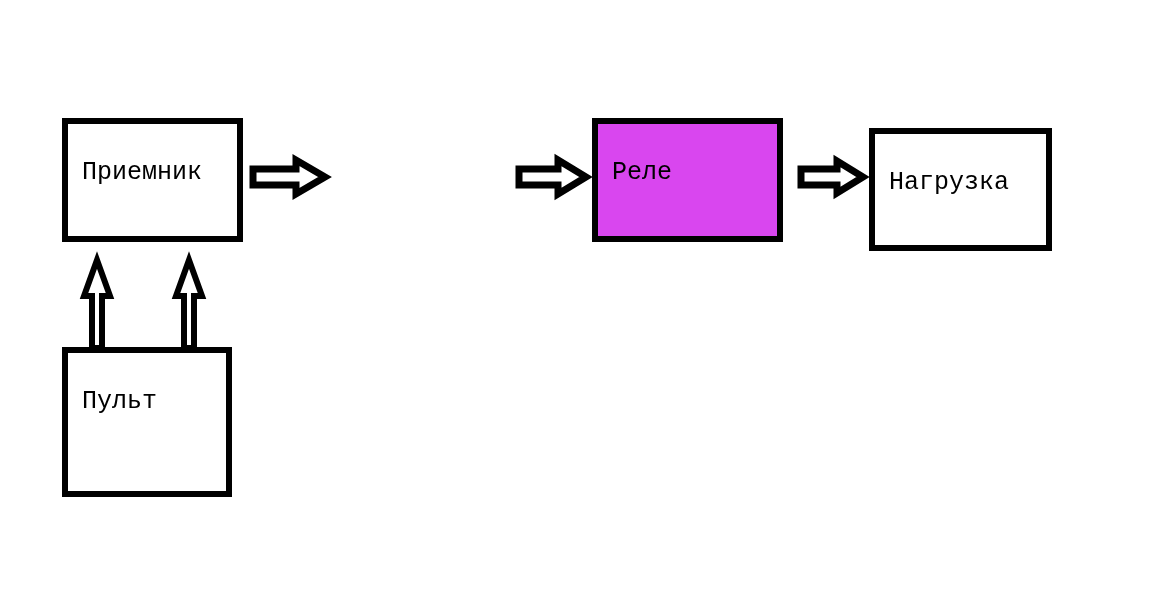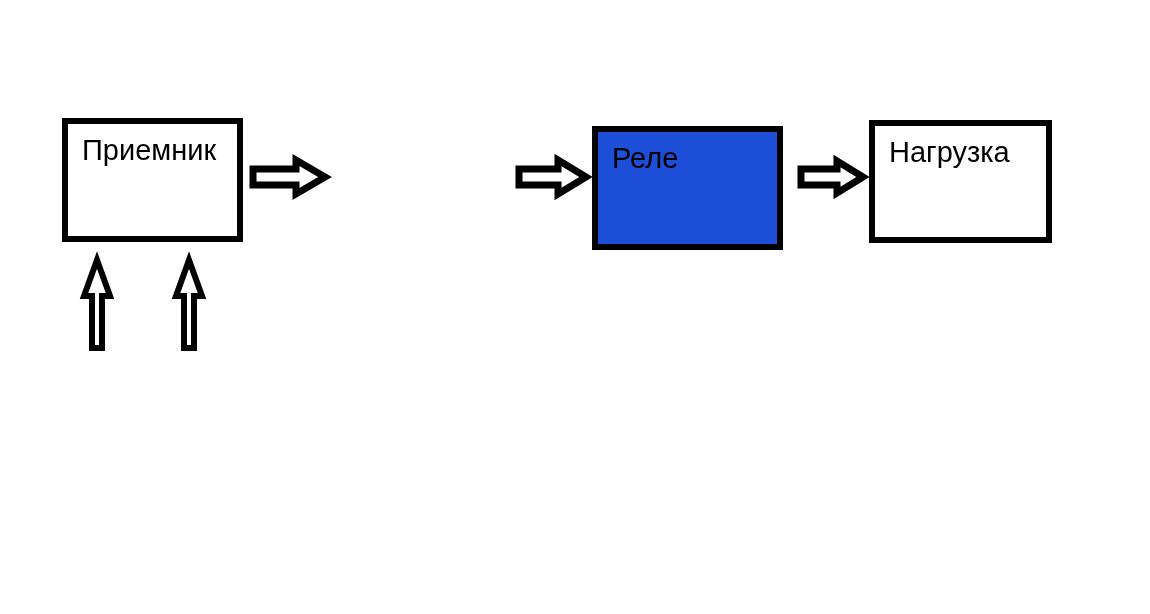--- a/index.html
+++ b/index.html
@@ -18,24 +18,25 @@
   }
   .node {
     position: absolute;
     box-sizing: border-box;
     background: #ffffff;
     border: 6px solid #000000;
   }
   .node-label {
     position: absolute;
     color: #000000;
-    font-size: 29px;
+    font-size: 25px;
     line-height: 1;
     white-space: nowrap;
-    font-family: Liberation Sans, sans-serif;
+    font-family: Liberation Mono, monospace;
+    margin-top: 24px;
   }
   .label-topleft {
     top: 12px;
     left: 14px;
   }
   .label-topcenter {
     top: 12px;
     left: 0;
     right: 0;
     text-align: center;
@@ -51,28 +52,31 @@
 </head>
 <body>
 
 <div id="canvas" style="background: rgb(255, 255, 255);">
 
   <div class="node" id="node-receiver" style="left: 62px; top: 118px; width: 181px; height: 124px; border-color: rgb(0, 0, 0); background: rgb(255, 255, 255);">
     <span class="node-label label-topleft" style="color: rgb(0, 0, 0);">Приемник</span>
   </div>
 
 
-  <div class="node" id="node-relay" style="left: 592px; top: 126px; width: 191px; height: 124px; border-color: rgb(0, 0, 0); background: #1d4ed8;">
+  <div class="node" id="node-relay" style="left: 592px; top: 118px; width: 191px; height: 124px; border-color: rgb(0, 0, 0); background: #d946ef;">
     <span class="node-label label-topleft" style="color: rgb(0, 0, 0);">Реле</span>
   </div>
 
-  <div class="node" id="node-load" style="left: 869px; top: 120px; width: 183px; height: 123px; border-color: rgb(0, 0, 0); background: rgb(255, 255, 255);">
+  <div class="node" id="node-load" style="left: 869px; top: 128px; width: 183px; height: 123px; border-color: rgb(0, 0, 0); background: rgb(255, 255, 255);">
     <span class="node-label label-topleft" style="color: rgb(0, 0, 0);">Нагрузка</span>
   </div>
 
+  <div class="node" id="node-remote" style="left: 62px; top: 347px; width: 170px; height: 150px; border-color: rgb(0, 0, 0); background: rgb(255, 255, 255);">
+    <span class="node-label label-topleft" style="color: rgb(0, 0, 0);">Пульт</span>
+  </div>
 
   <div class="arrow" id="arrow-receiver-to-trigger" style="left: 250px; top: 157px;">
     <svg viewBox="0 0 78 40" width="78" height="40" aria-hidden="true">
       <path d="M 3 12 L 46 12 L 46 3 L 75 20 L 46 37 L 46 28 L 3 28 Z" fill="#ffffff" stroke="#000000" stroke-width="7" stroke-linejoin="miter"></path>
     </svg>
   </div>
 
   <div class="arrow" id="arrow-trigger-to-relay" style="left: 516px; top: 157px;">
     <svg viewBox="0 0 73 40" width="73" height="40" aria-hidden="true">
       <path d="M 3 12 L 42 12 L 42 3 L 70 20 L 42 37 L 42 28 L 3 28 Z" fill="#ffffff" stroke="#000000" stroke-width="7" stroke-linejoin="miter"></path>

